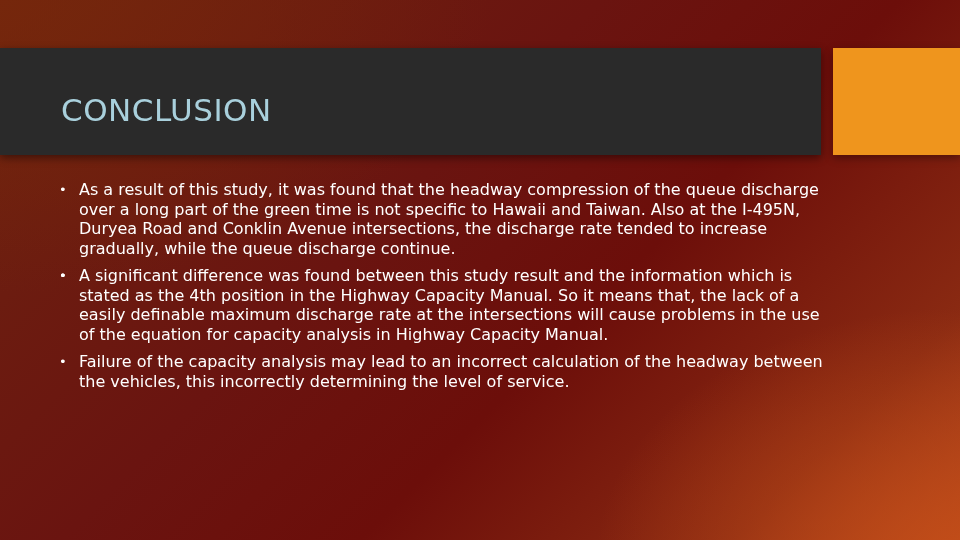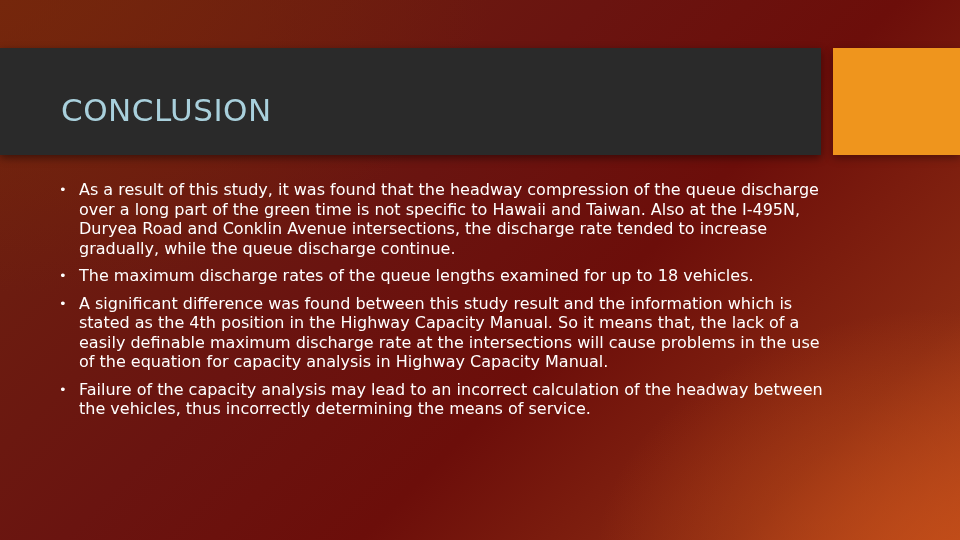--- a/index.html
+++ b/index.html
@@ -79,23 +79,22 @@
 <h1 class="title">CONCLUSION</h1>
 <div class="accent-block"></div>
 
 <ul class="content">
   <li>
     <span class="bullet">•</span>
     <span>As a result of this study, it was found that the headway compression of the queue discharge over a long part of the green time is not specific to Hawaii and Taiwan. Also at the I-495N, Duryea Road and Conklin Avenue intersections, the discharge rate tended to increase gradually, while the queue discharge continue.</span>
   </li>
   <li>
     <span class="bullet">•</span>
-    <span>The maximum discharge rates of the queue lengths examined for up to 18 vehicles.</span>
   </li>
   <li>
     <span class="bullet">•</span>
     <span>A significant difference was found between this study result and the information which is stated as the 4th position in the Highway Capacity Manual. So it means that, the lack of a easily definable maximum discharge rate at the intersections will cause problems in the use of the equation for capacity analysis in Highway Capacity Manual.</span>
   </li>
   <li>
     <span class="bullet">•</span>
-    <span>Failure of the capacity analysis may lead to an incorrect calculation of the headway between the vehicles, thus incorrectly determining the means of service.</span>
+    <span>Failure of the capacity analysis may lead to an incorrect calculation of the headway between the vehicles, this incorrectly determining the level of service.</span>
   </li>
 </ul>
 
 </body></html>

